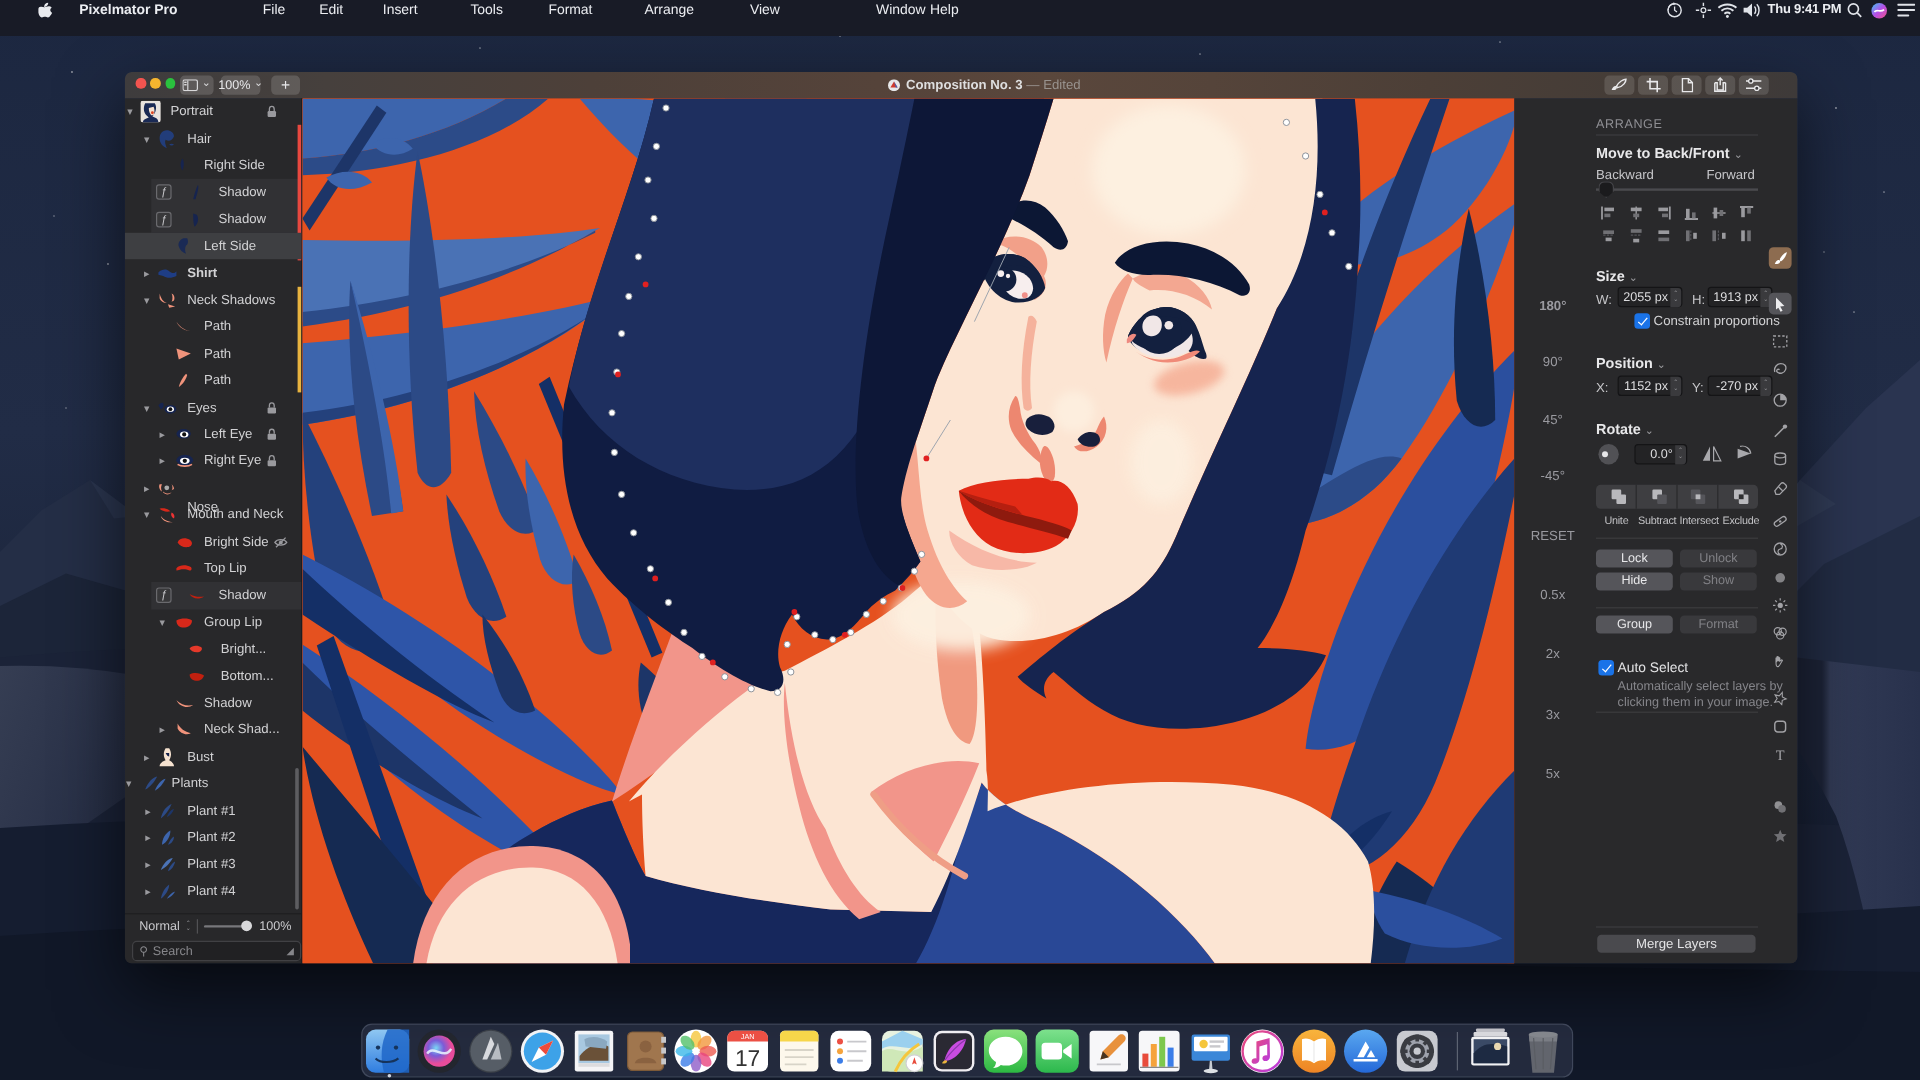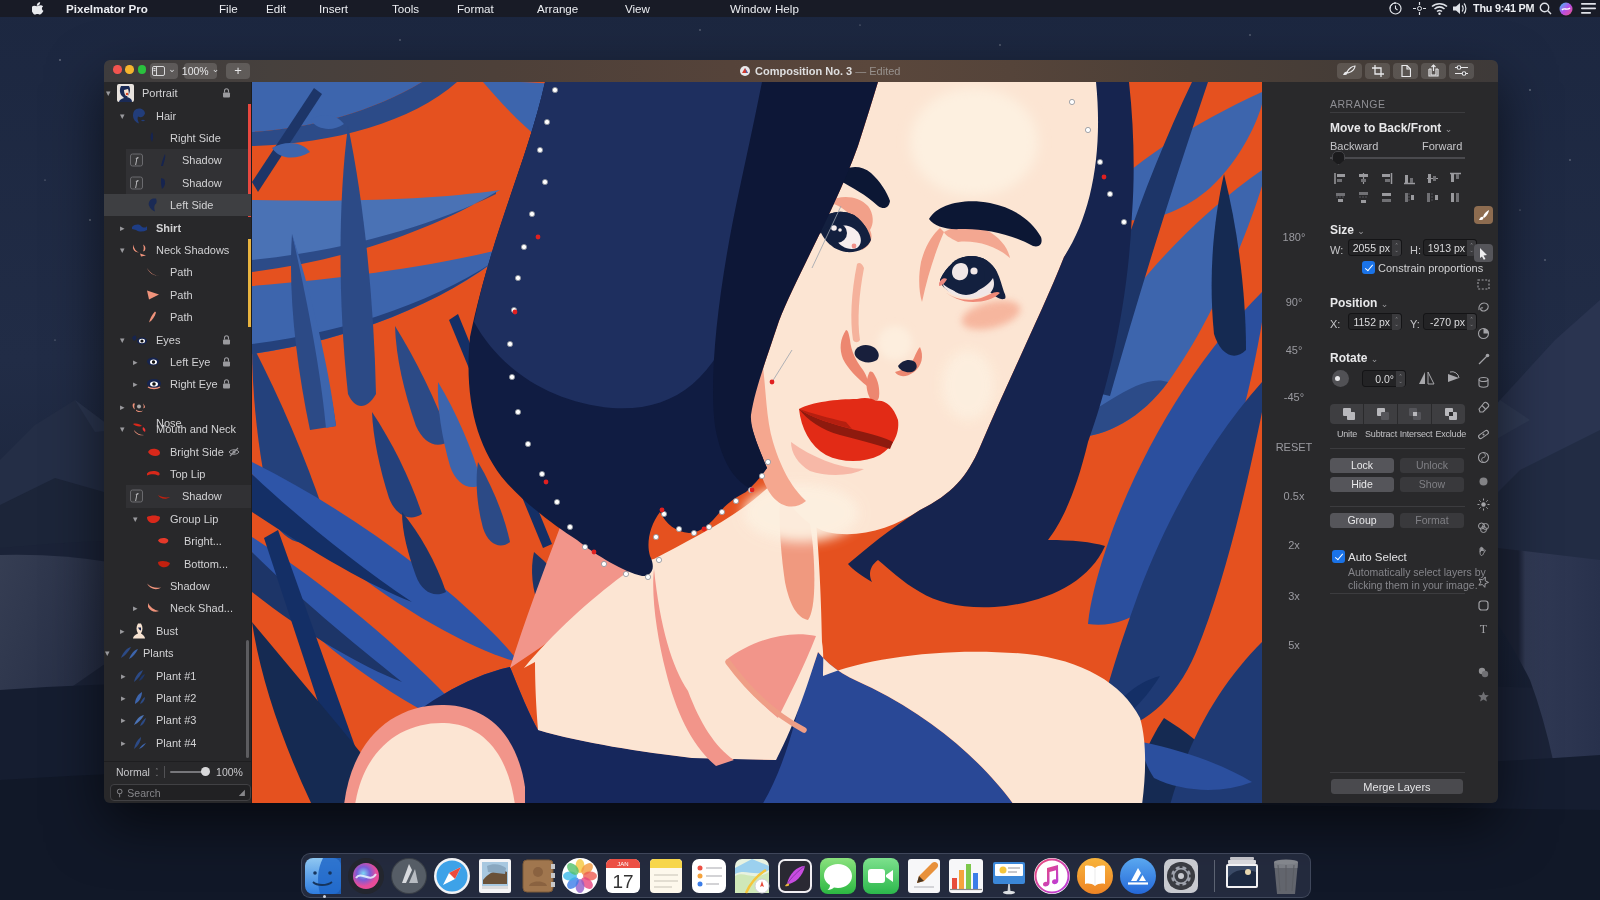--- a/index.html
+++ b/index.html
@@ -62,21 +62,21 @@
 
 #toolstrip{position:absolute;left:1471px;top:60px;width:26px;height:721px;z-index:30;}
 .tool{position:absolute;left:3px;width:19px;height:18px;display:flex;align-items:center;justify-content:center;}
 .tool-tan{background:#8d6c50;border-radius:4px;}
 .tool-sel{background:#55555a;border-radius:4px;}
 
 .dicon{position:absolute;top:2px;width:40px;height:40px;}
 
 .mm{position:absolute;top:2px;font-size:11.6px;color:#eceef2;}
 .mm.b{font-weight:bold;}
-#menubar{height:17px;}
+#menubar{height:30px;}
 </style></head>
 <body>
 <div id="desktop">
 <svg width="1600" height="900" viewBox="0 0 1600 900">
   <defs>
     <linearGradient id="sky" x1="0" y1="0" x2="0" y2="1">
       <stop offset="0" stop-color="#1c2740"></stop>
       <stop offset="0.4" stop-color="#212c46"></stop>
       <stop offset="0.7" stop-color="#1a2338"></stop>
       <stop offset="1" stop-color="#10172a"></stop>
@@ -777,21 +777,21 @@
             <circle cx="452" cy="447" r="2.4"></circle>
             <circle cx="500" cy="408" r="2.4"></circle>
             <circle cx="520" cy="300" r="2.4"></circle>
             <circle cx="852" cy="95" r="2.4"></circle>
     </g>
   </g>
   </svg>
   </div>
   <div id="rightpanel">
 <div id="zoomcol">
-        <div class="zl" style="top:149px;">180°</div>
+        <div class="zl" style="top:167px;font-weight:bold;">180°</div>
         <div class="zl" style="top:214px;">90°</div>
         <div class="zl" style="top:262px;">45°</div>
         <div class="zl" style="top:309px;">-45°</div>
         <div class="zl" style="top:359px;">RESET</div>
         <div class="zl" style="top:408px;">0.5x</div>
         <div class="zl" style="top:457px;">2x</div>
         <div class="zl" style="top:508px;">3x</div>
         <div class="zl" style="top:557px;">5x</div>
       </div>
 <div id="arrange">

